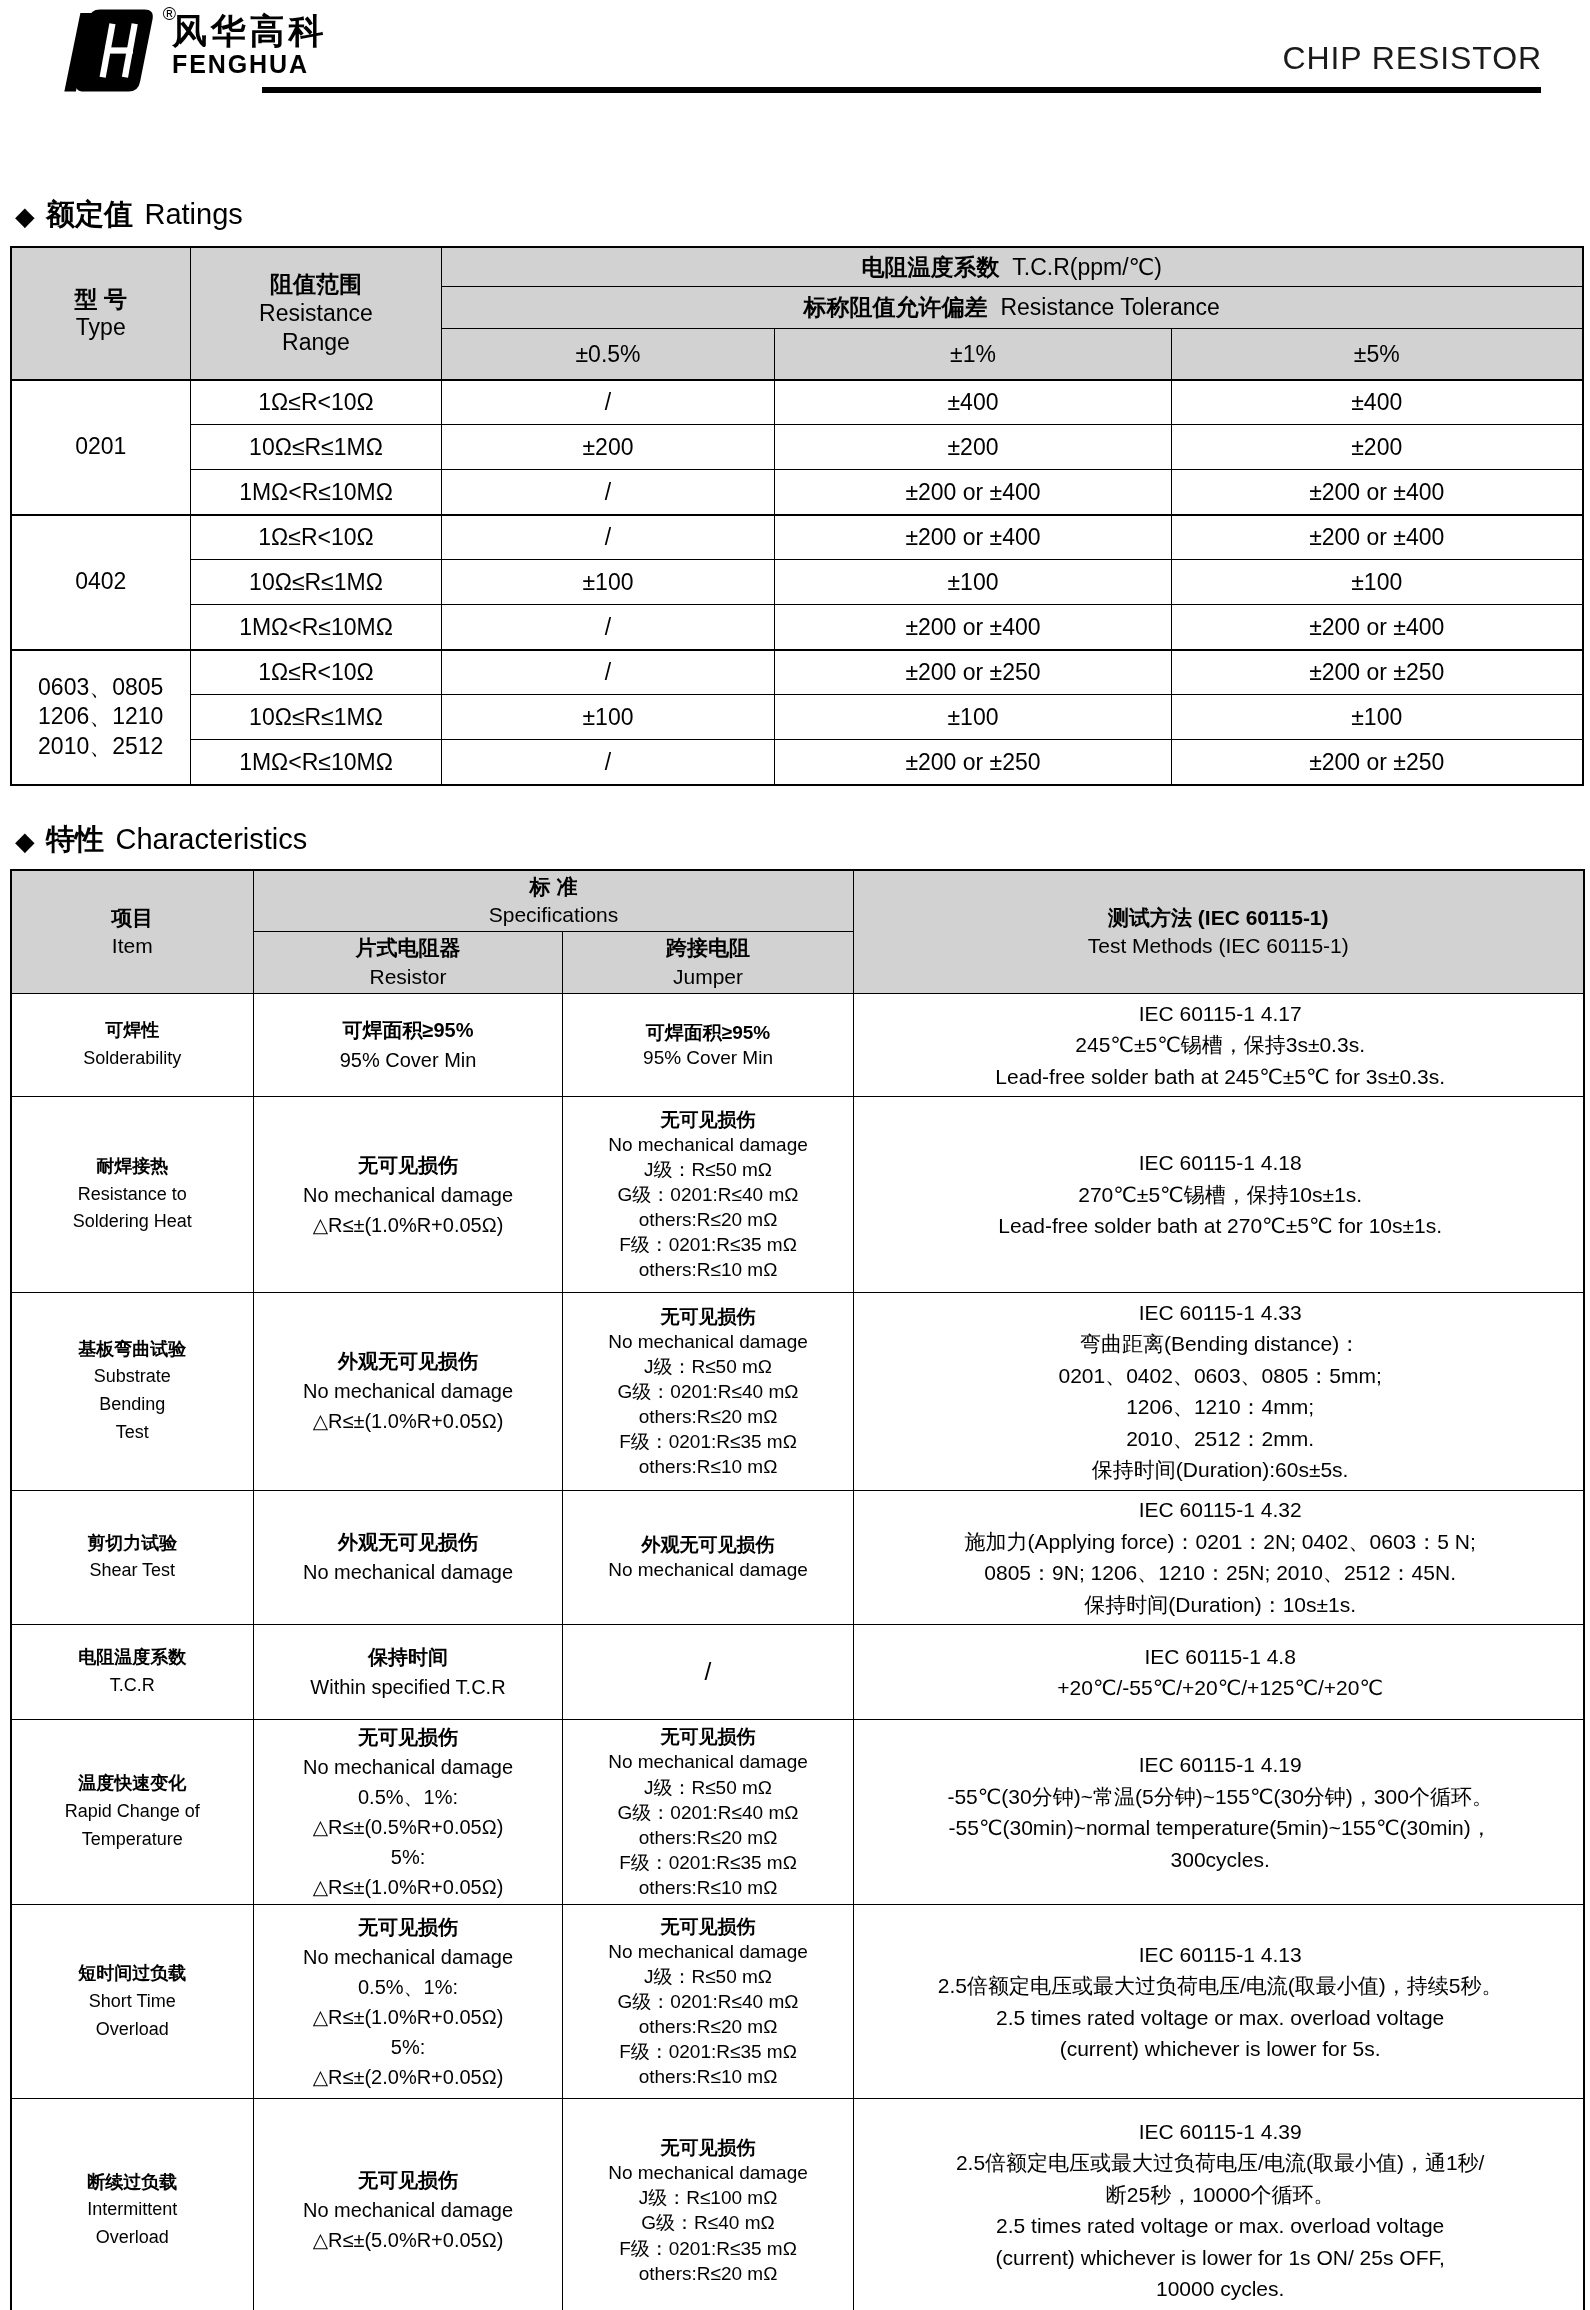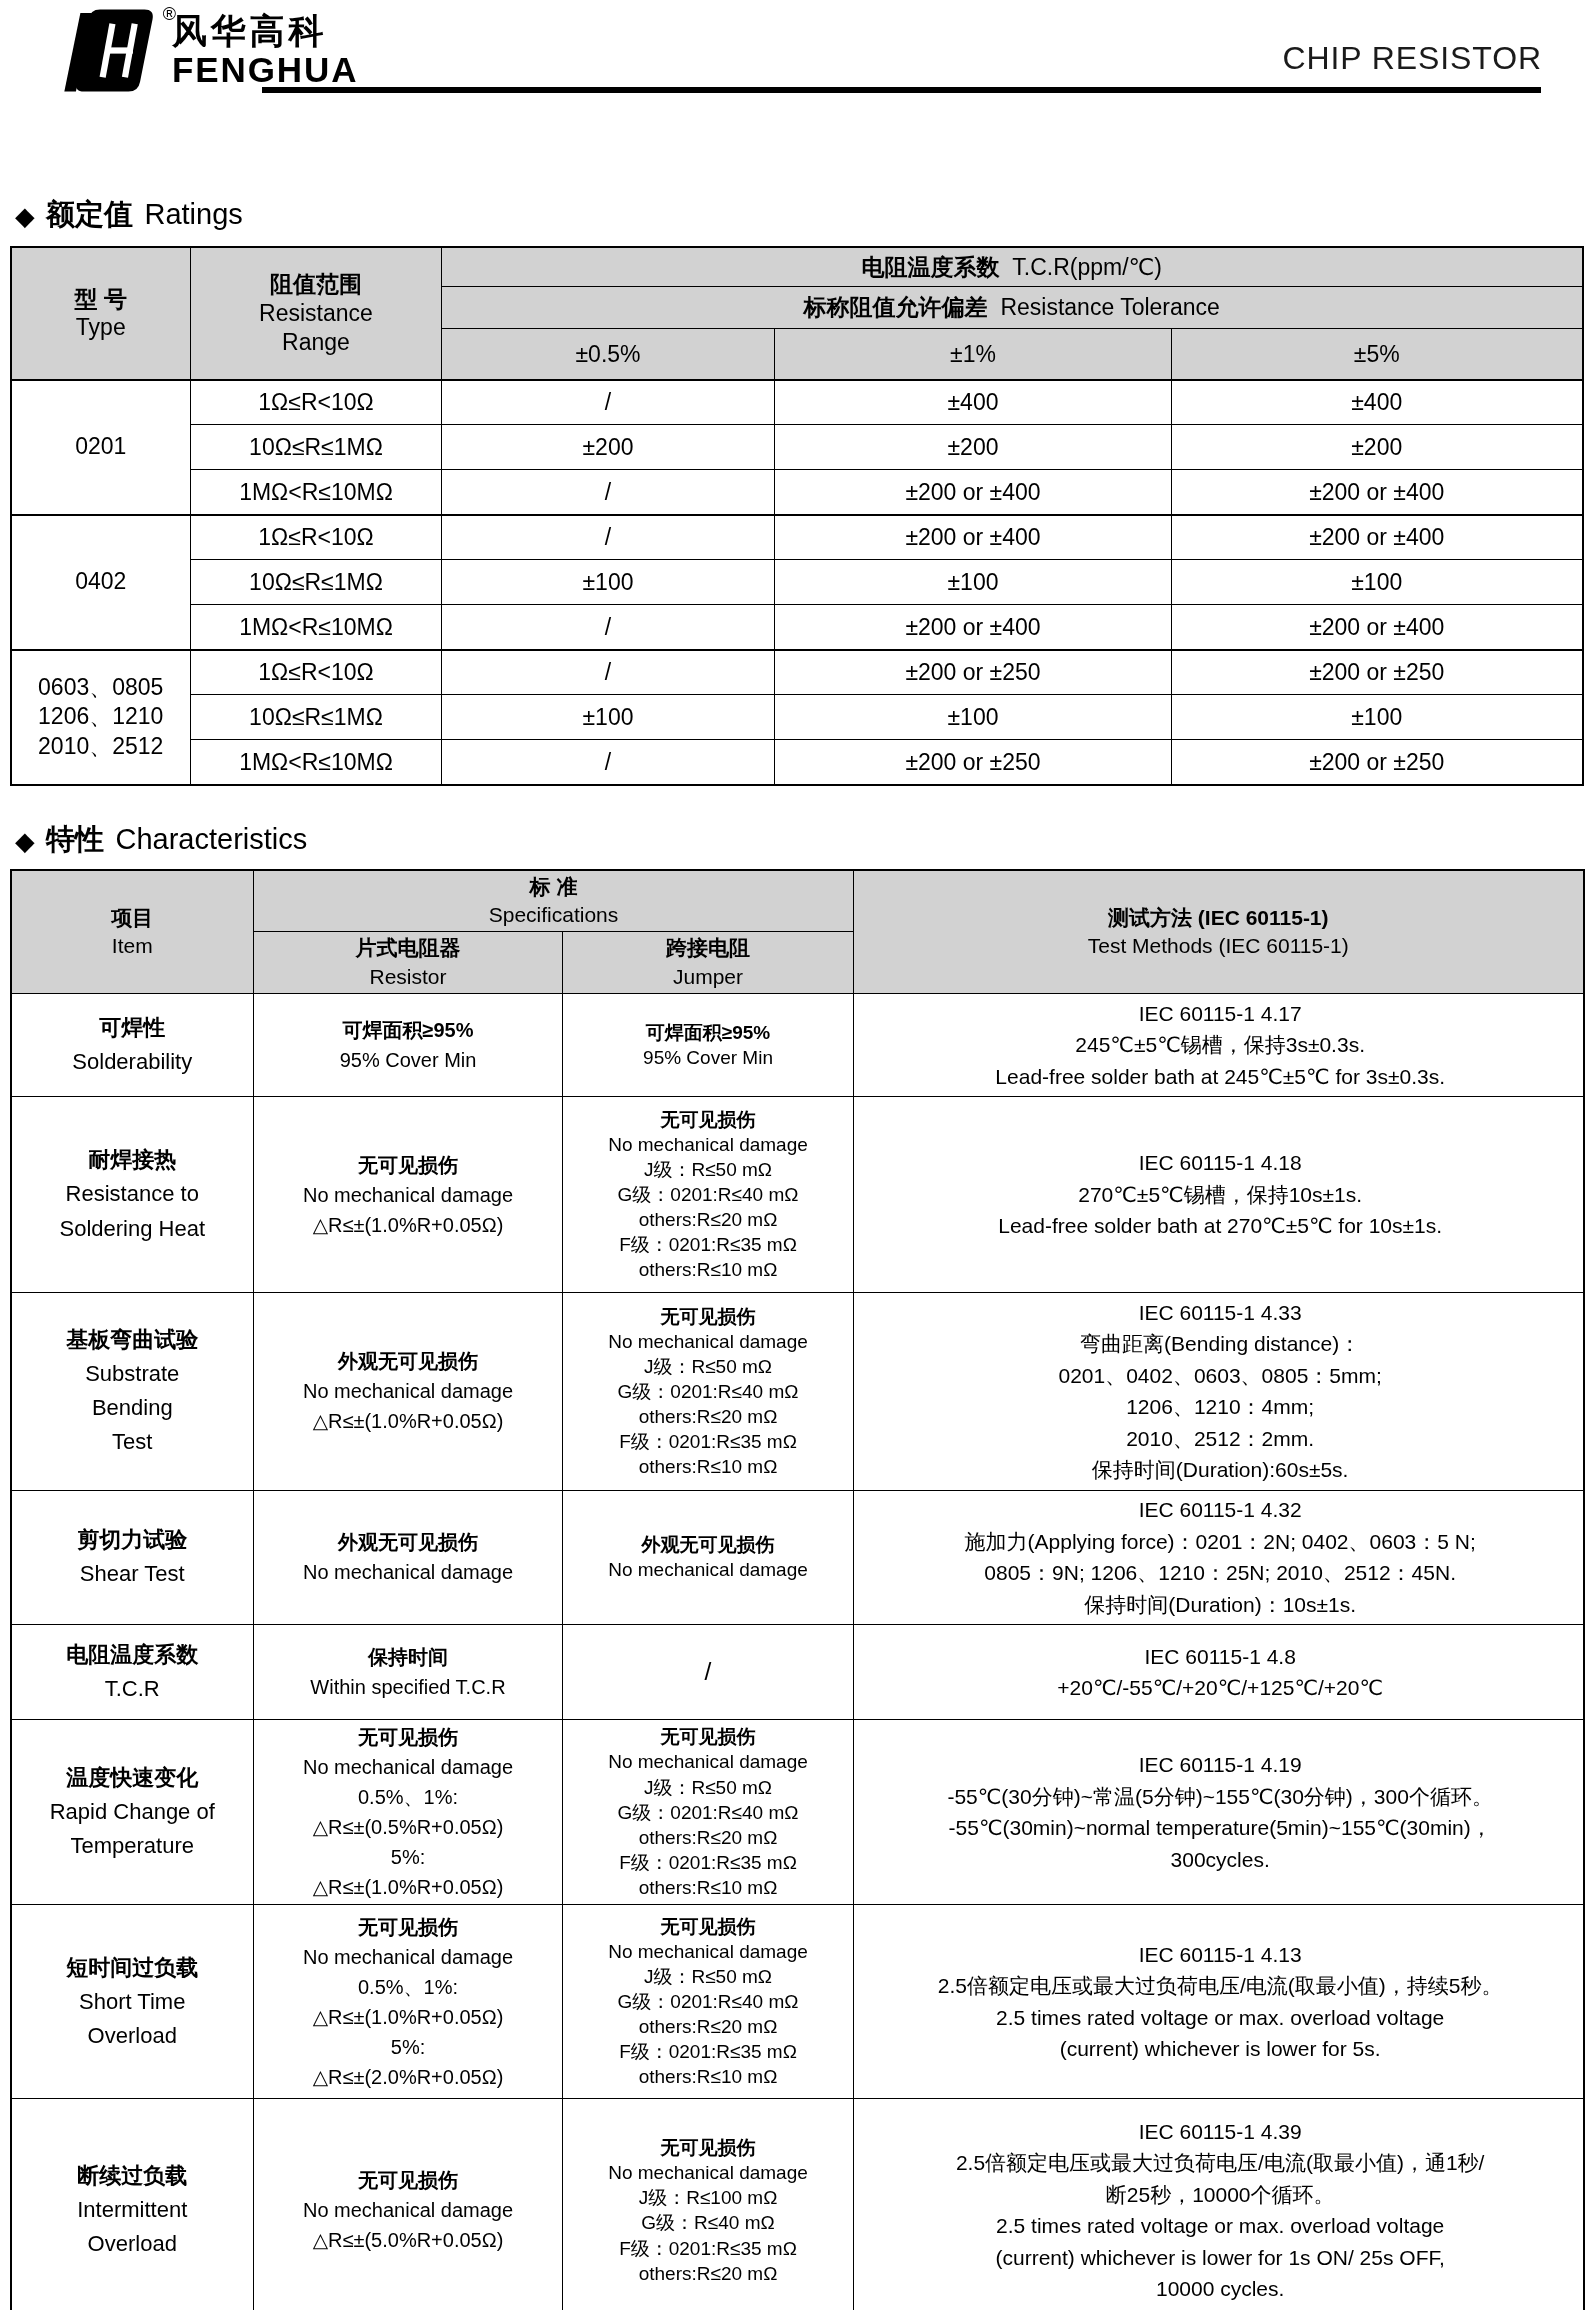--- a/index.html
+++ b/index.html
@@ -8,21 +8,21 @@
   .page{position:relative;width:1591px;height:2311px;background:#fff;overflow:hidden}
 
   
   .header{position:relative;height:95px}
   .logo{position:absolute;left:59px;top:7.6px;display:flex;align-items:flex-start;gap:15px}
   .logo-icon-wrap{position:relative;width:98px;height:85px}
   .logo-icon-wrap svg{width:98px;height:85px}
   .logo-reg{position:absolute;right:-19px;top:-3.8px;font-size:18px}
   .logo-text{display:flex;flex-direction:column;justify-content:center;padding-top:5.7px}
   .logo-cn{font-size:35px;font-weight:bold;letter-spacing:3.8px;line-height:1.05}
-  .logo-en{font-size:35px;font-weight:bold;letter-spacing:1.9px;line-height:1.15}
+  .logo-en{font-size:25px;font-weight:bold;letter-spacing:1.9px;line-height:1.15}
   .doc-title{position:absolute;right:49px;top:40px;font-size:32px;color:#1b1b1b;letter-spacing:0.9px}
   .header-rule{position:absolute;left:262px;top:87px;width:1279px;height:5.7px;background:#000}
 
   
   .section-title{display:flex;align-items:center;gap:11.4px;margin-left:15px;font-size:29px;line-height:1.1}
   .section-title .diamond{font-size:25.6px;transform:translateY(0.9px)}
   .section-title .t-cn{font-weight:bold}
   .section-title.ratings-title{margin-top:104px;margin-bottom:15px}
   .section-title.char-title{margin-top:38px;margin-bottom:13.2px}
 
@@ -49,21 +49,21 @@
   .char-table thead tr:nth-child(2) th{height:61px}
   .char-table thead th .line{line-height:1.35}
   .char-table tbody tr:nth-child(1){height:93px}
   .char-table tbody tr:nth-child(2){height:196px}
   .char-table tbody tr:nth-child(3){height:194px}
   .char-table tbody tr:nth-child(4){height:132px}
   .char-table tbody tr:nth-child(5){height:95px}
   .char-table tbody tr:nth-child(6){height:185px}
   .char-table tbody tr:nth-child(7){height:194px}
   .char-table tbody tr:nth-child(8){height:224px}
-  .item-cell{font-size:22px;line-height:1.55}
+  .item-cell{font-size:18px;line-height:1.55}
   .spec-cell{font-size:20px;line-height:1.5}
   .jumper-cell{font-size:19px;line-height:1.32;padding:0.9px 1.9px}
   .test-cell{text-align:center;font-size:21px;line-height:1.5;padding:3.8px 7.6px 3.8px 11.4px}
   .slash-only{font-size:24.6px}
 </style>
 </head>
 <body>
 
 <div class="page">
 

